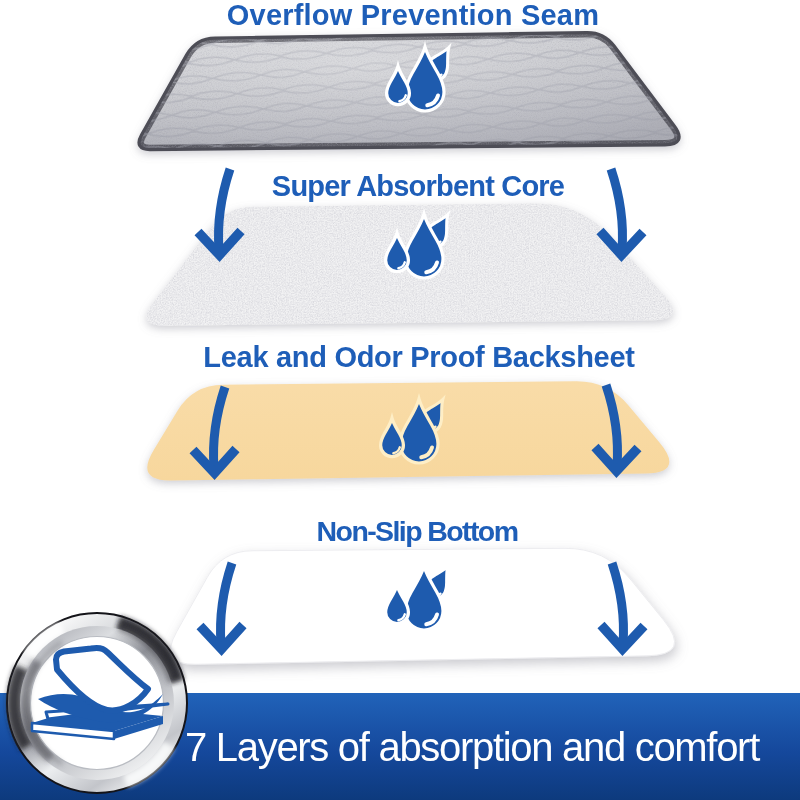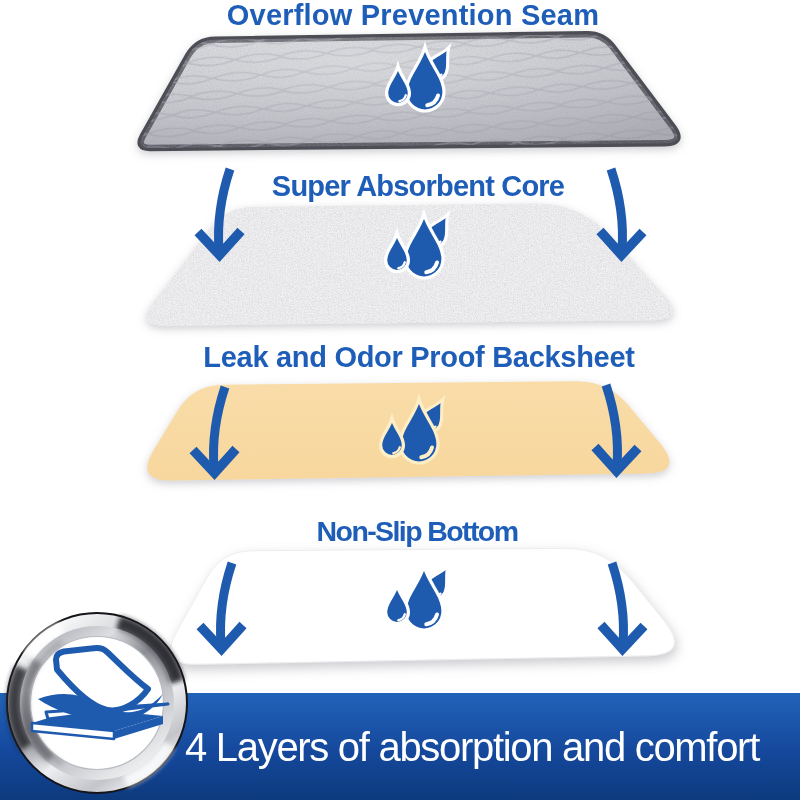--- a/index.html
+++ b/index.html
@@ -204,14 +204,14 @@
                C 92,31 105,45 121,57
                C 112,70 95,81 80,78 C 62,74 42,52 30,37.5 Z" fill="#ffffff" stroke="#1e5bae" stroke-width="6" stroke-linejoin="round"></path>
     </g>
   </g>
 </svg>
 
 <div class="layer-title t1">Overflow Prevention Seam</div>
 <div class="layer-title t2">Super Absorbent Core</div>
 <div class="layer-title t3">Leak and Odor Proof Backsheet</div>
 <div class="layer-title t4">Non-Slip Bottom</div>
-<div class="banner-caption">4 Layers of absorption and comfort</div>
+<div class="banner-caption">7 Layers of absorption and comfort</div>
 </div>
 
 </body></html>

